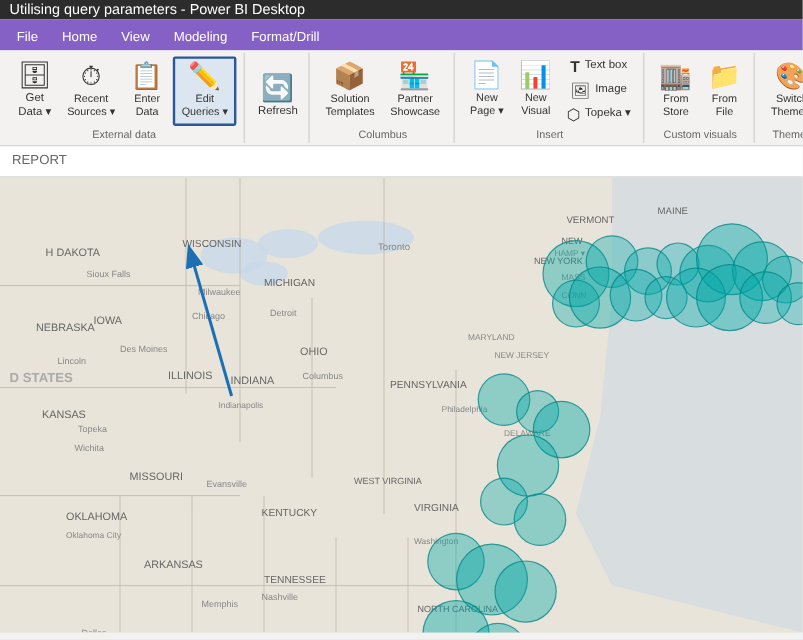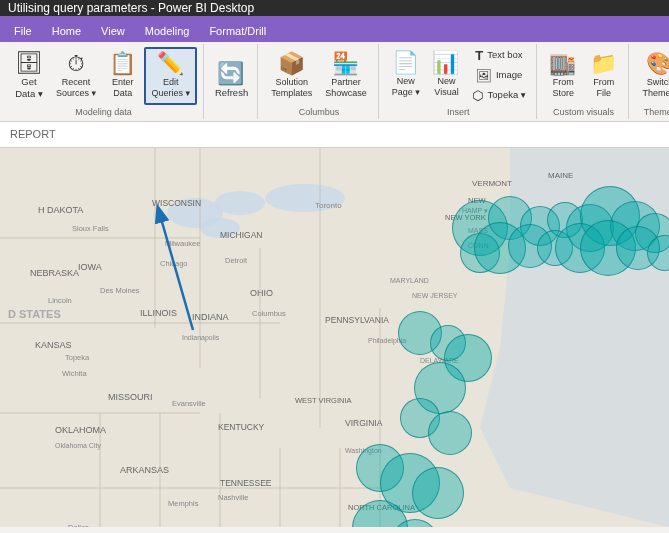--- a/index.html
+++ b/index.html
@@ -209,21 +209,21 @@
       </button>
       <button class="ribbon-btn" style="font-size:9px">
         <span class="ribbon-btn-icon">📋</span>
         <span>Enter<br>Data</span>
       </button>
       <button class="ribbon-btn highlighted" style="font-size:9px">
         <span class="ribbon-btn-icon">✏️</span>
         <span>Edit<br>Queries ▾</span>
       </button>
     </div>
-    <div class="ribbon-group-label">Modeling data</div>
+    <div class="ribbon-group-label">External data</div>
   </div>
 
   <div class="ribbon-group" style="padding:2px 4px;">
     <div class="ribbon-buttons">
       <button class="ribbon-btn">
         <span class="ribbon-btn-icon">🔄</span>
         <span>Refresh</span>
       </button>
     </div>
     <div class="ribbon-group-label"></div>

